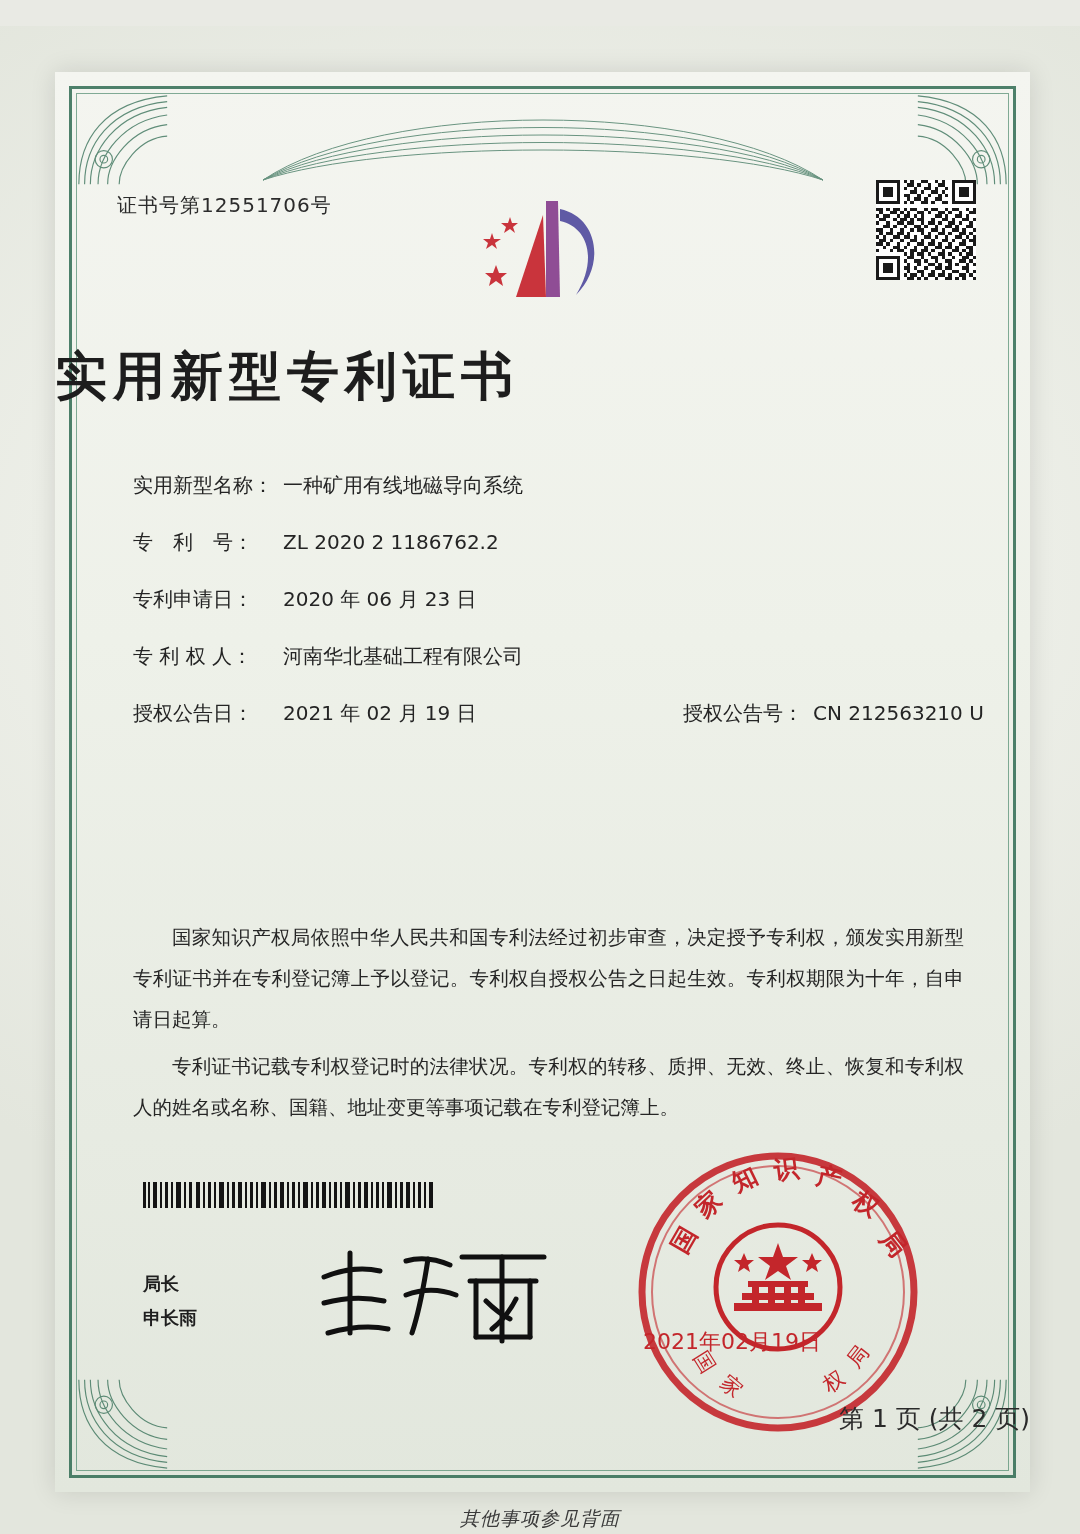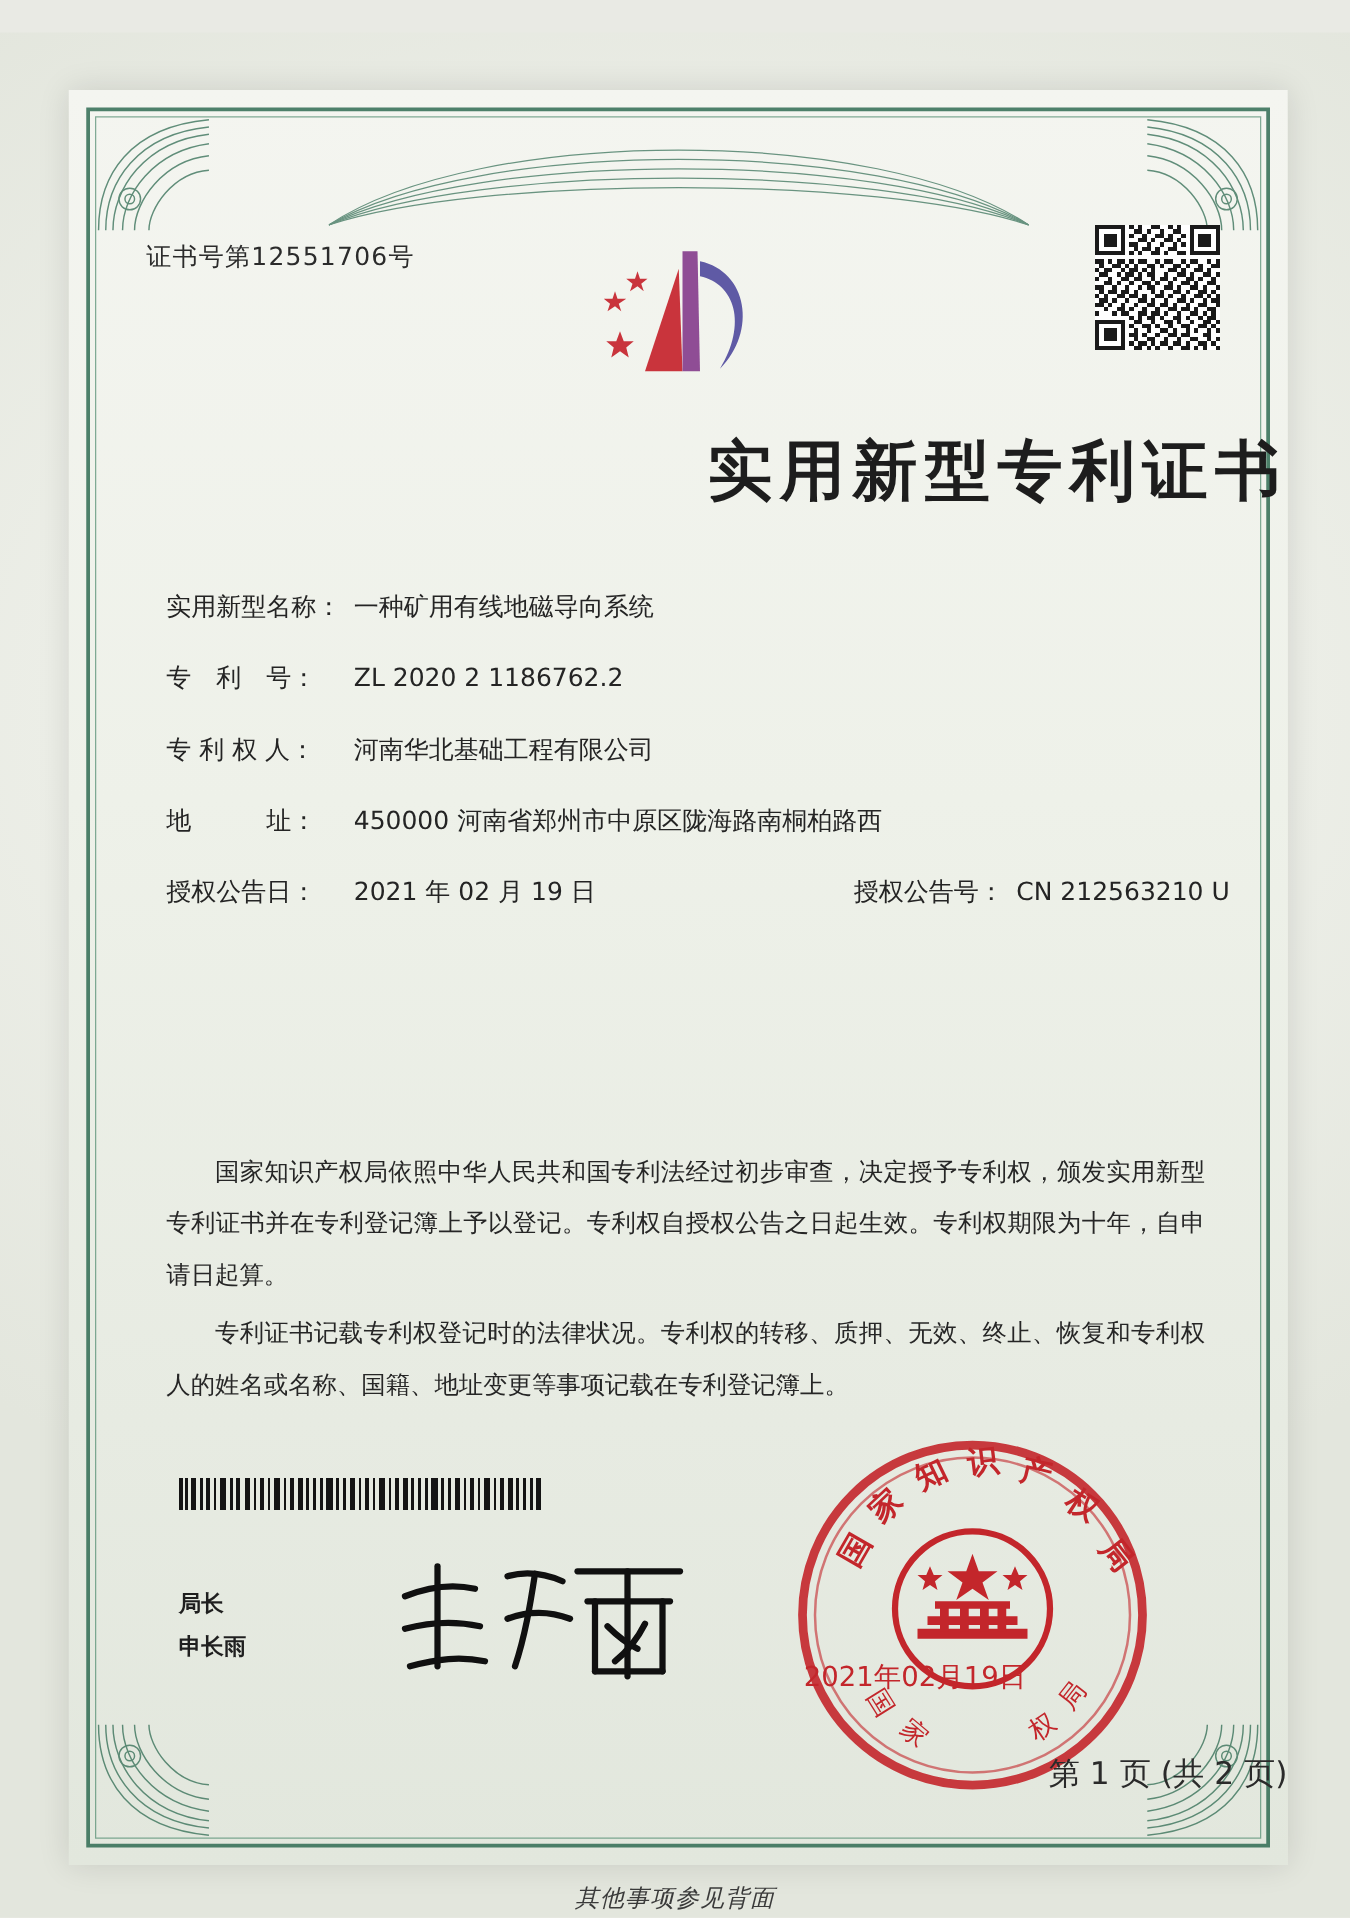--- a/index.html
+++ b/index.html
@@ -113,21 +113,21 @@
     width: 190px;
     height: 120px;
   }
   .emblem svg { display: block; width: 100%; height: 100%; }
 
   .title {
     position: absolute;
     left: 0;
     right: 0;
     top: 270px;
-    text-align: right;
+    text-align: left;
     font-size: 52px;
     font-weight: bold;
     color: #1d1d1d;
     letter-spacing: 6px;
     font-family: "DejaVu Sans", sans-serif;
   }
 
   .fields {
     position: absolute;
     left: 78px;
@@ -597,30 +597,30 @@
           <div class="field-label">实用新型名称：</div>
           <div class="field-value">一种矿用有线地磁导向系统</div>
         </div>
 
 
         <div class="field-row">
           <div class="field-label">专　利　号：</div>
           <div class="field-value">ZL 2020 2 1186762.2</div>
         </div>
 
+        <div class="field-row">
+          <div class="field-label">专利申请日：</div>
+          <div class="field-value">2020 年 06 月 23 日</div>
+        </div>
 
         <div class="field-row">
           <div class="field-label">专 利 权 人：</div>
           <div class="field-value">河南华北基础工程有限公司</div>
         </div>
 
-        <div class="field-row">
-          <div class="field-label">地　　　址：</div>
-          <div class="field-value">450000 河南省郑州市中原区陇海路南桐柏路西</div>
-        </div>
 
         <div class="field-row two-col">
           <div class="field-label">授权公告日：</div>
           <div class="field-value">2021 年 02 月 19 日</div>
           <div class="field-label2">授权公告号：</div>
           <div class="field-value2">CN 212563210 U</div>
         </div>
 
       </div>
 

